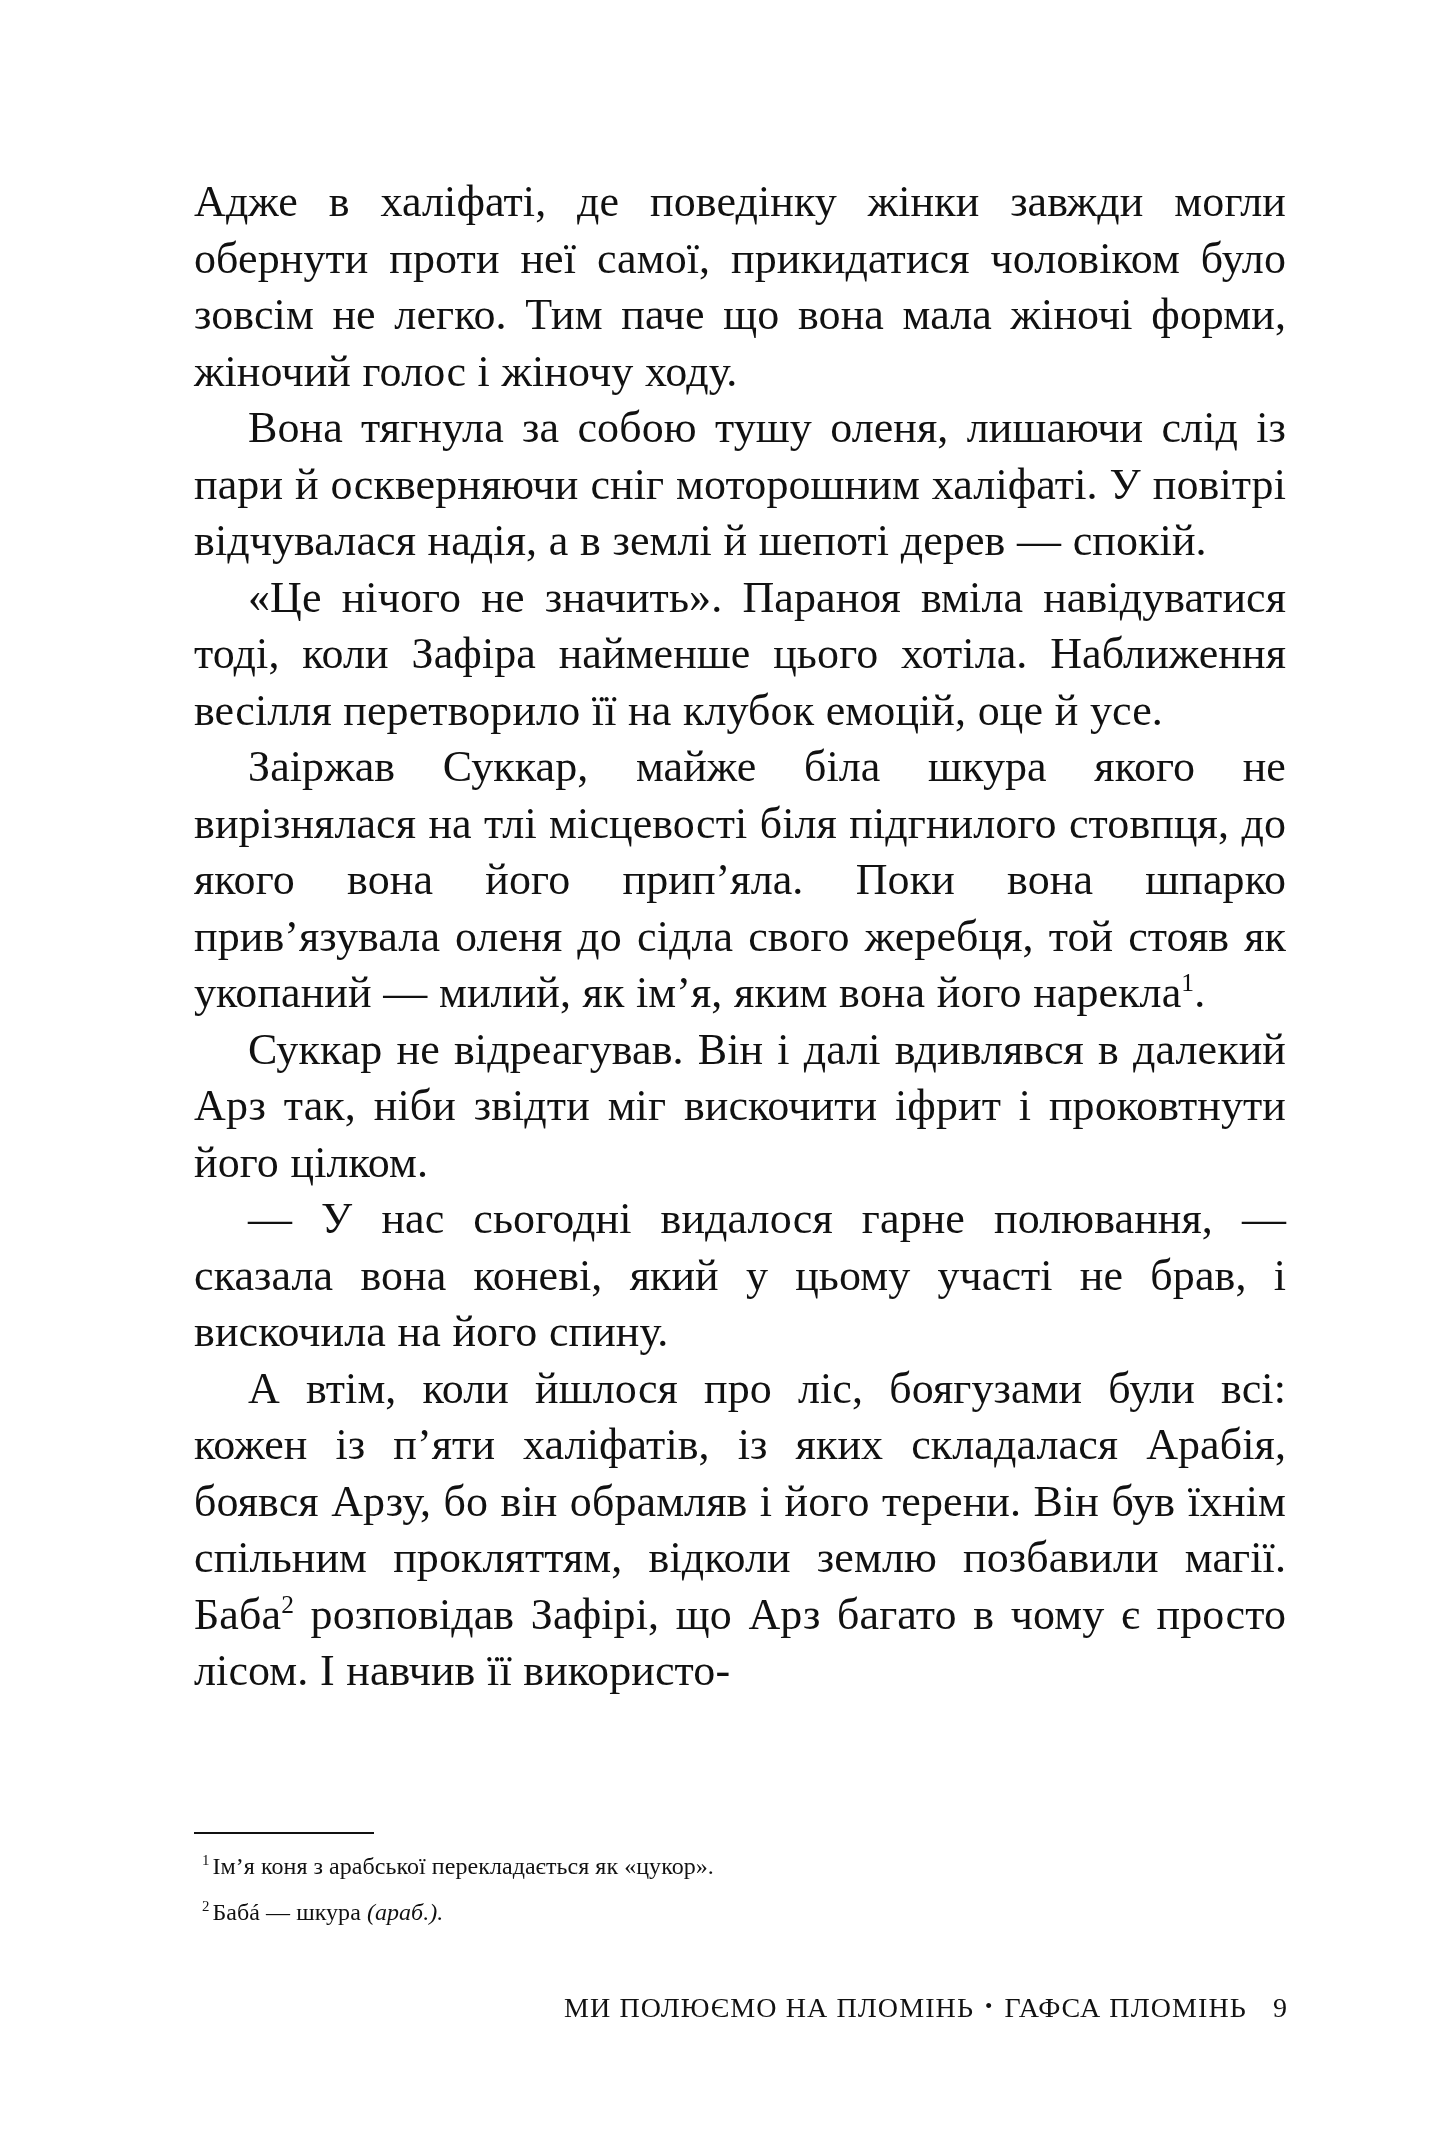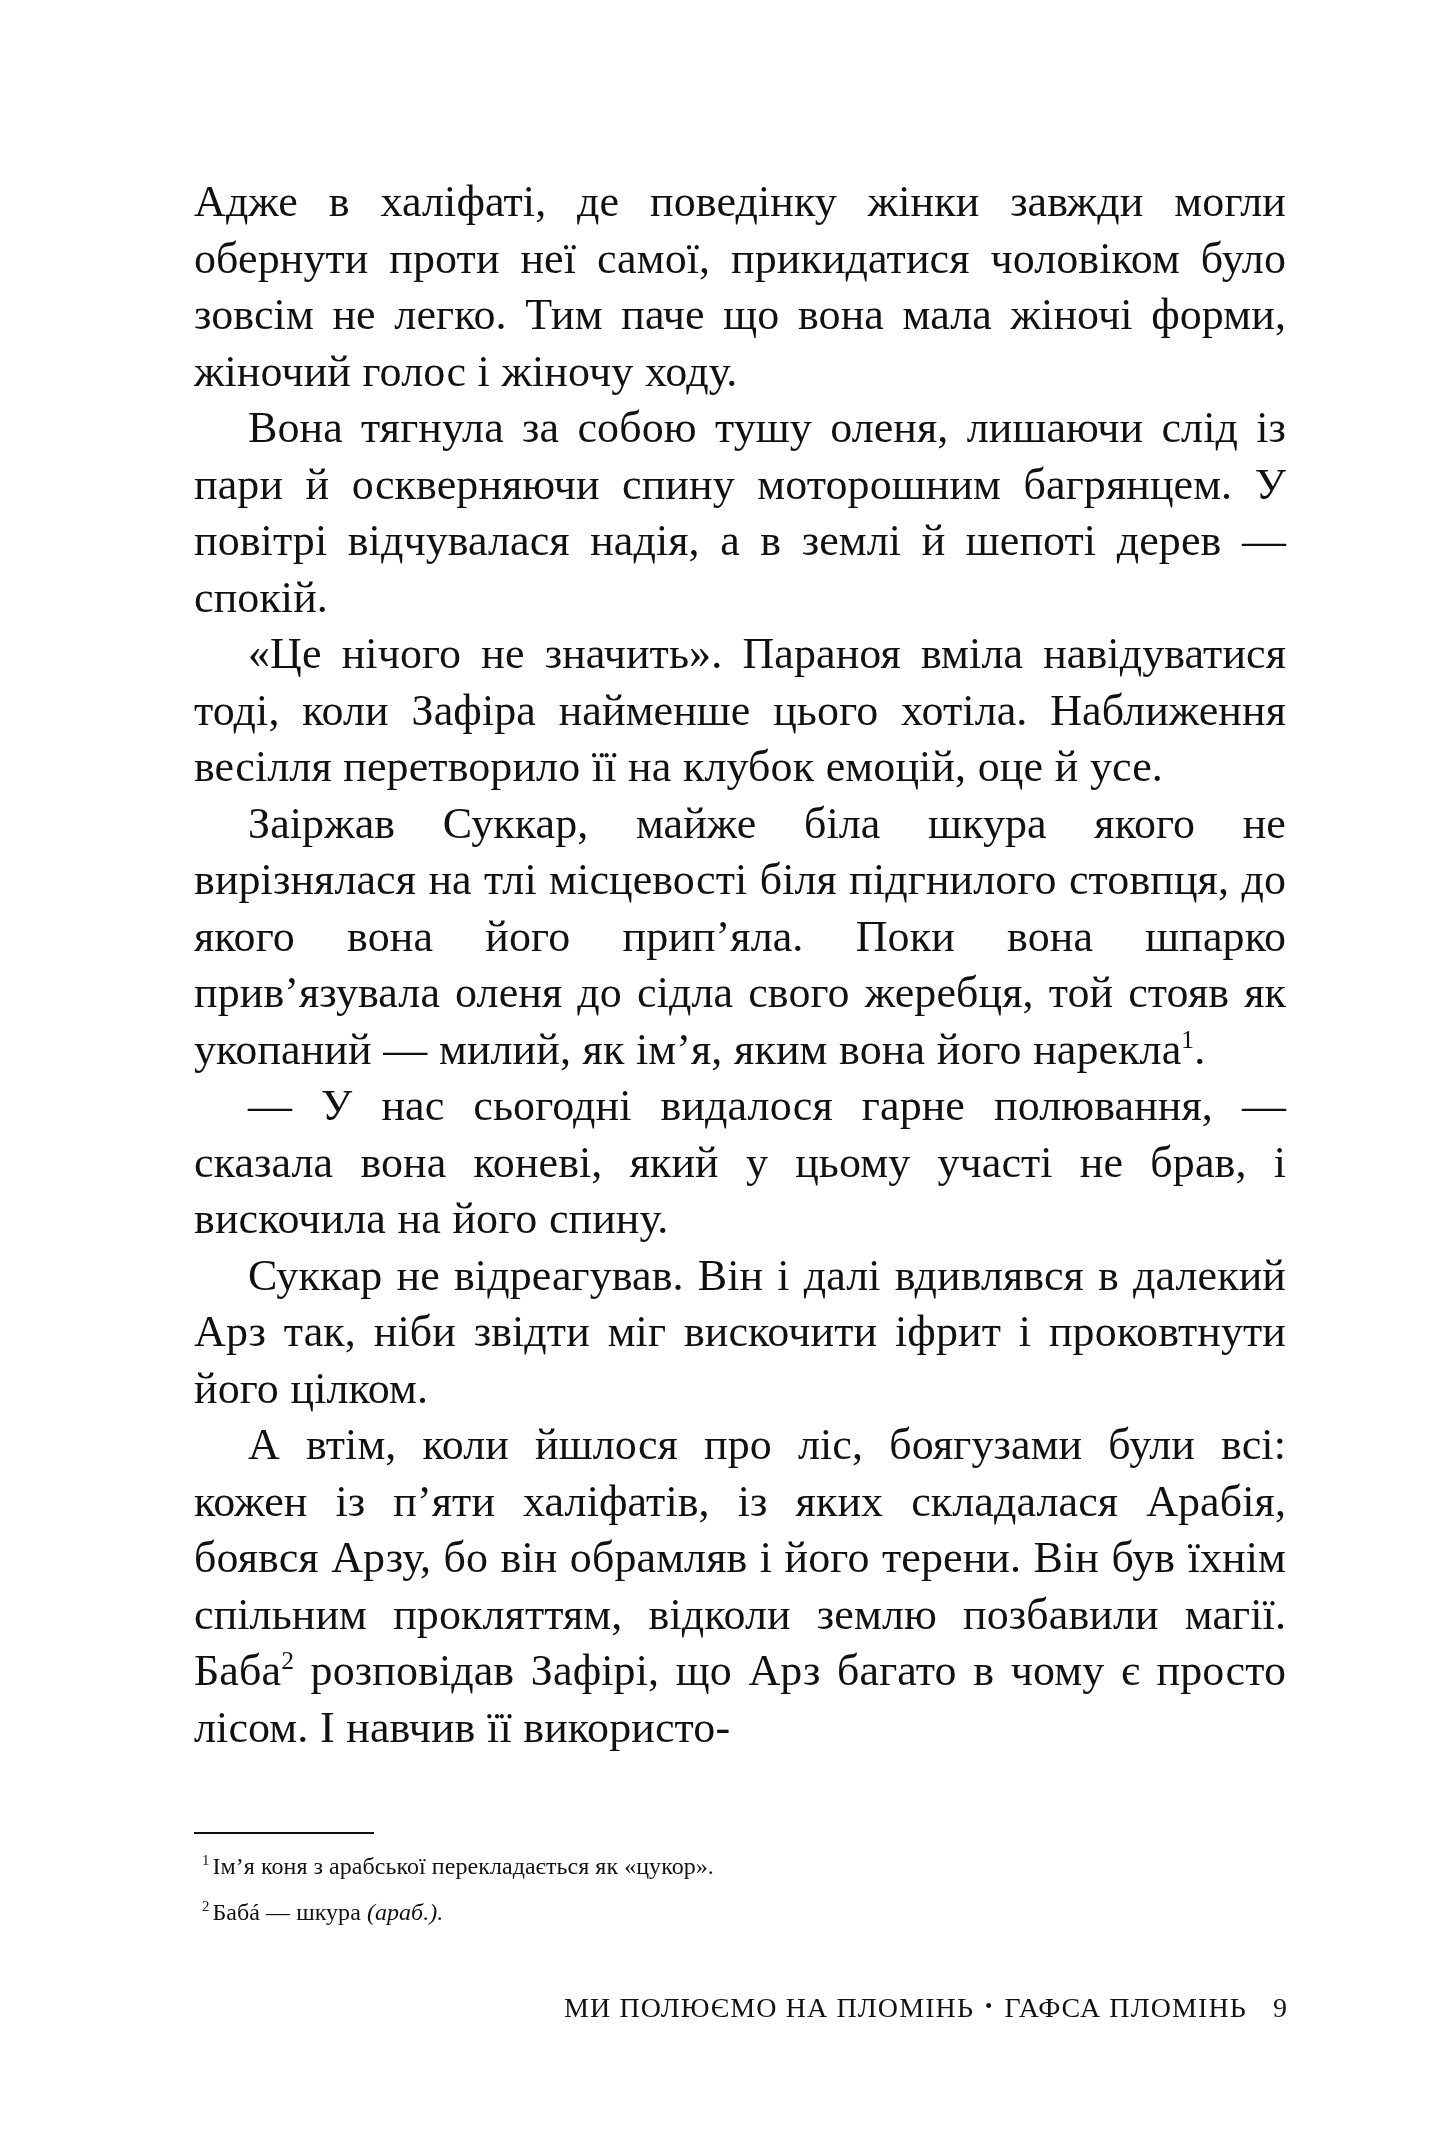--- a/index.html
+++ b/index.html
@@ -108,29 +108,29 @@
 </style>
 </head>
 <body>
 
 <div class="page">
 
   <div class="text-block">
 
     <p class="para first">Адже в халіфаті, де поведінку жінки завжди могли обернути проти неї самої, прикидатися чоловіком було зовсім не лег­ко. Тим паче що вона мала жіночі форми, жіночий голос і жі­ночу ходу.</p>
 
-    <p class="para">Вона тягнула за собою тушу оленя, лишаючи слід із пари й оскверняючи спину моторошним багрянцем. У повітрі відчу­валася надія, а в землі й шепоті дерев — спокій.</p>
+    <p class="para">Вона тягнула за собою тушу оленя, лишаючи слід із пари й оскверняючи сніг моторошним халіфаті. У повітрі відчу­валася надія, а в землі й шепоті дерев — спокій.</p>
 
     <p class="para">«Це нічого не значить». Параноя вміла навідуватися тоді, коли Зафіра найменше цього хотіла. Наближення весілля перетворило її на клубок емоцій, оце й усе.</p>
 
     <p class="para"><span>Заіржав Суккар, майже біла шкура якого не вирізнялася на тлі місцевості біля підгнилого стовпця, до якого вона його прип’яла. Поки вона шпарко прив’язувала оленя до сідла свого жеребця, той стояв як укопаний — милий, як ім’я, яким вона його нарекла</span><sup>1</sup><span>.</span></p>
 
+    <p class="para">Суккар не відреагував. Він і далі вдивлявся в далекий Арз так, ніби звідти міг вискочити іфрит і проковтнути його цілком.</p>
+
     <p class="para">— У нас сьогодні видалося гарне полювання, — сказала вона коневі, який у цьому участі не брав, і вискочила на його спину.</p>
-
-    <p class="para">Суккар не відреагував. Він і далі вдивлявся в далекий Арз так, ніби звідти міг вискочити іфрит і проковтнути його цілком.</p>
 
 
     <p class="para"><span>А втім, коли йшлося про ліс, боягузами були всі: кожен із п’яти халіфатів, із яких складалася Арабія, боявся Арзу, бо він обрамляв і його терени. Він був їхнім спільним проклят­тям, відколи землю позбавили магії. Баба</span><sup>2</sup><span> розповідав Зафірі, що Арз багато в чому є просто лісом. І навчив її використо-</span></p>
 
   </div>
 
   <div class="footnotes">
     <hr class="fn-rule">
     <p class="fn-line"><sup>1</sup><span>Ім’я коня з арабської перекладається як «цукор».</span><i></i></p>
     <p class="fn-line"><sup>2</sup><span>Бабá — шкура </span><i>(араб.).</i></p>

